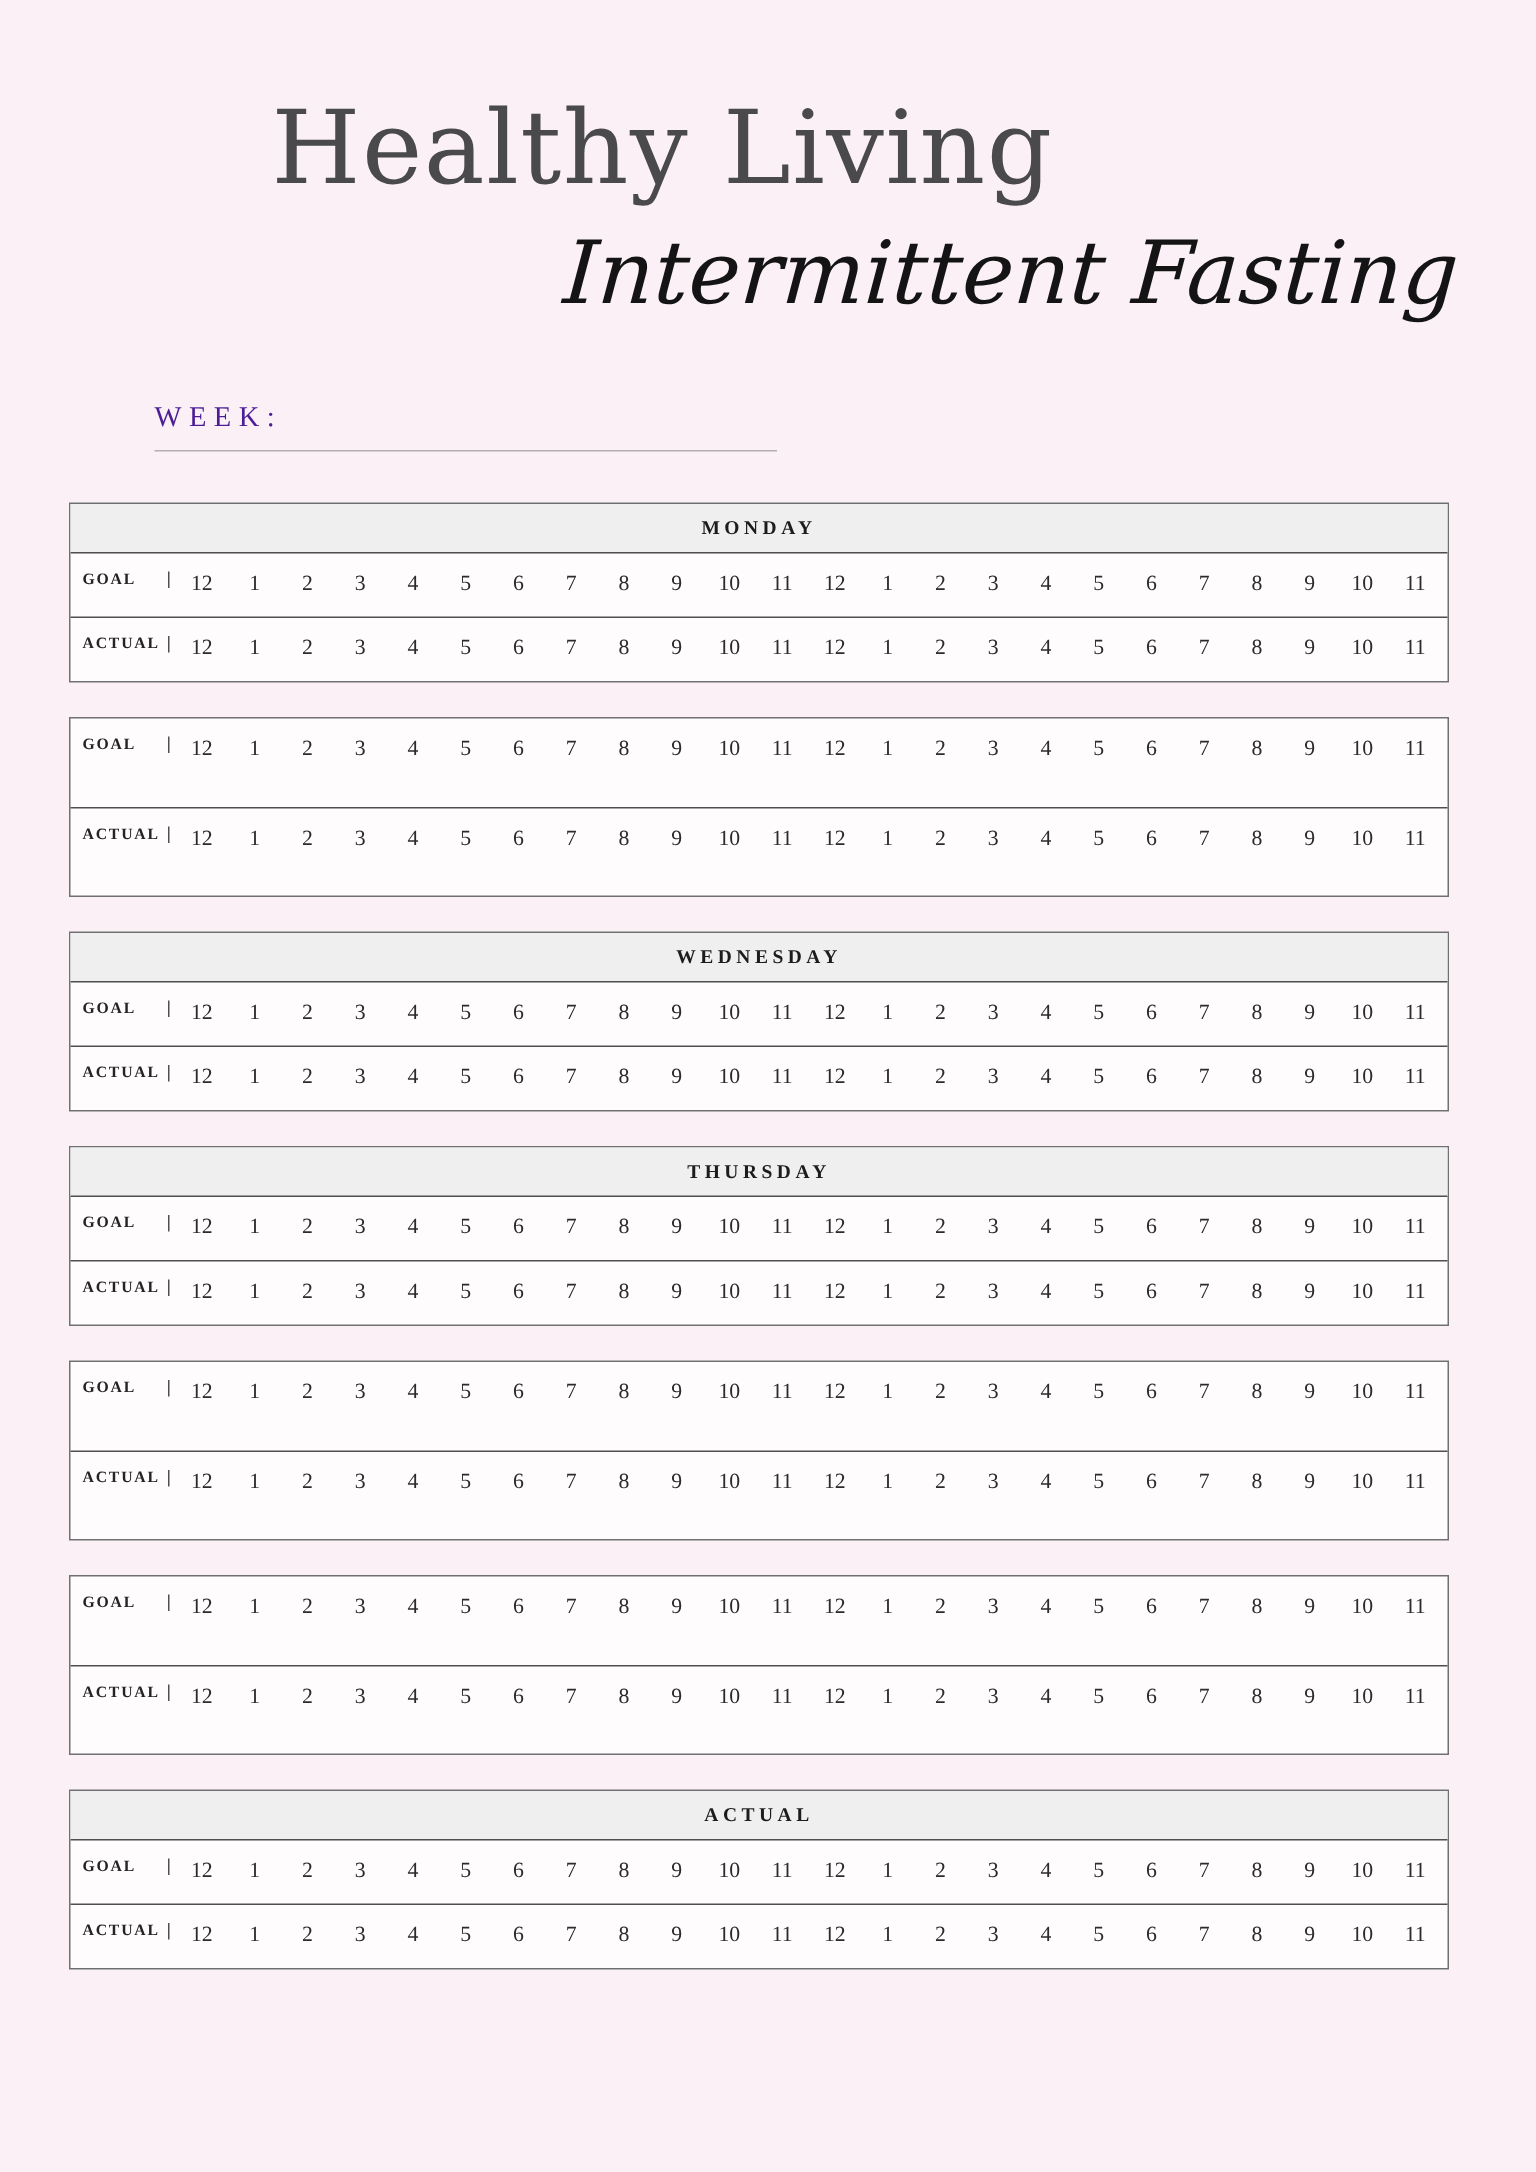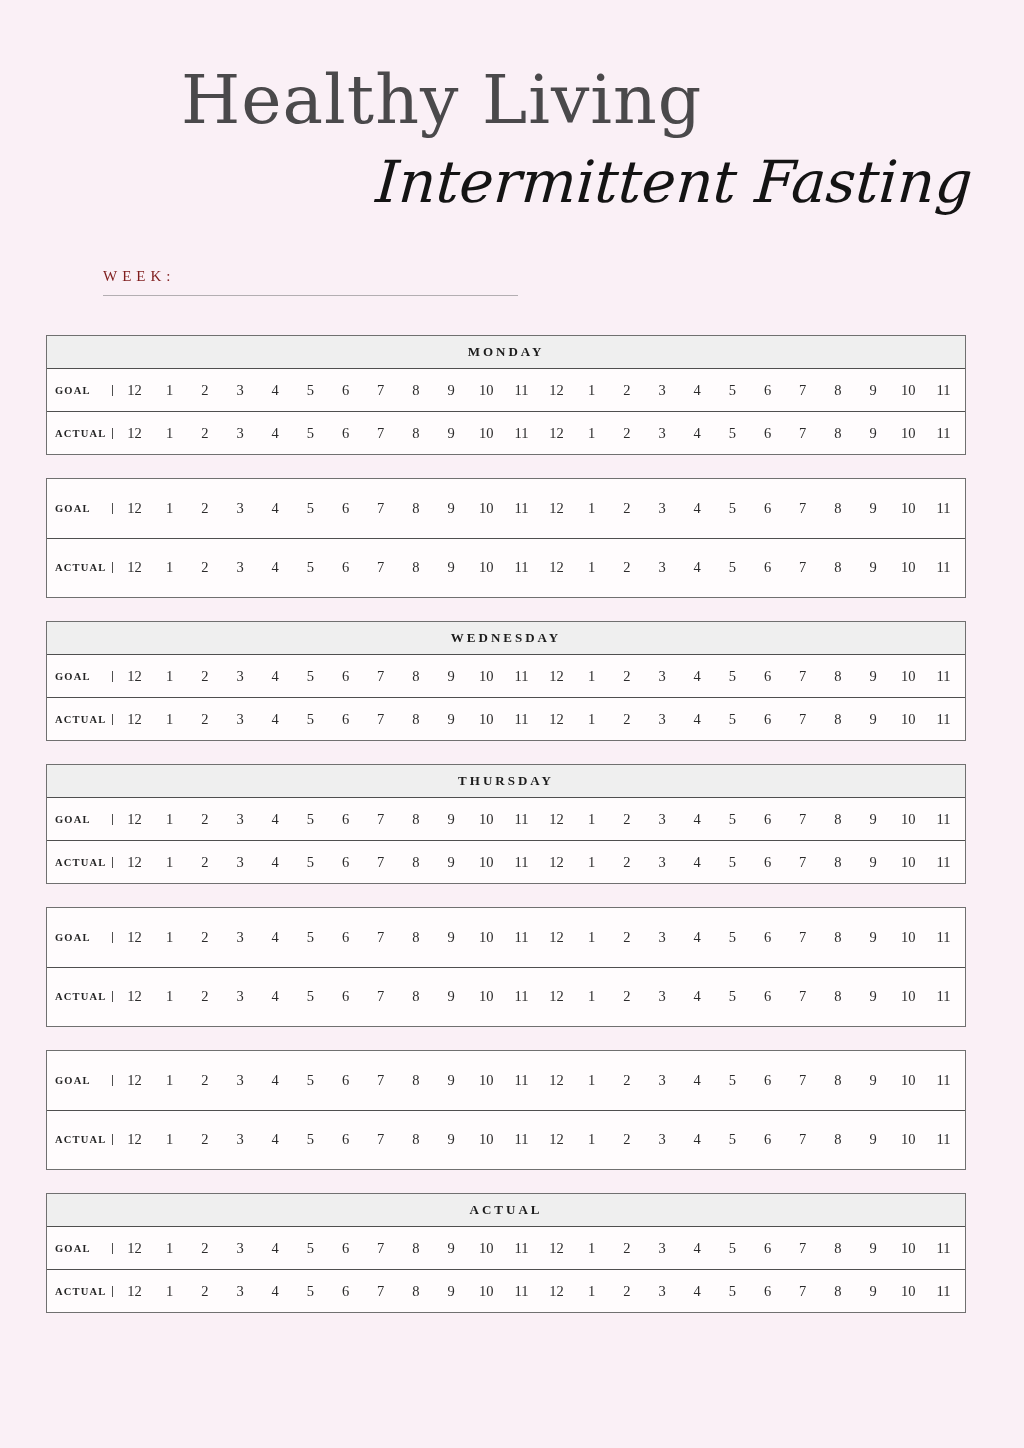--- a/index.html
+++ b/index.html
@@ -55,24 +55,24 @@
     left: 103px;
     top: 268px;
     width: 415px;
     display: flex;
     align-items: flex-end;
     border-bottom: 1px solid #b3aeb2;
     padding-bottom: 10px;
   }
 
   .week-label {
-    font-size: 15px;
+    font-size: 19px;
     font-weight: 500;
     letter-spacing: 5px;
-    color: #7f1d1d;
+    color: #4c1d95;
     white-space: nowrap;
     text-align: center;
   }
 
   .week-input {
     flex: 1;
     border: none;
     outline: none;
     background: transparent;
     font-family: "Liberation Serif", "DejaVu Serif", serif;
@@ -111,21 +111,22 @@
   .day-title {
     font-size: 13px;
     font-weight: bold;
     letter-spacing: 3px;
     color: #1c1c1c;
   }
 
   .day-row {
     flex: 1;
     display: flex;
-    align-items: center;
+    align-items: flex-start;
+    margin-top: 12px;
   }
 
   .day-row.goal { border-bottom: 1px solid #4f4f4f; }
 
   .row-label {
     width: 66px;
     border-right: 1px solid #4f4f4f;
     display: flex;
     align-items: center;
     padding-left: 8px;

